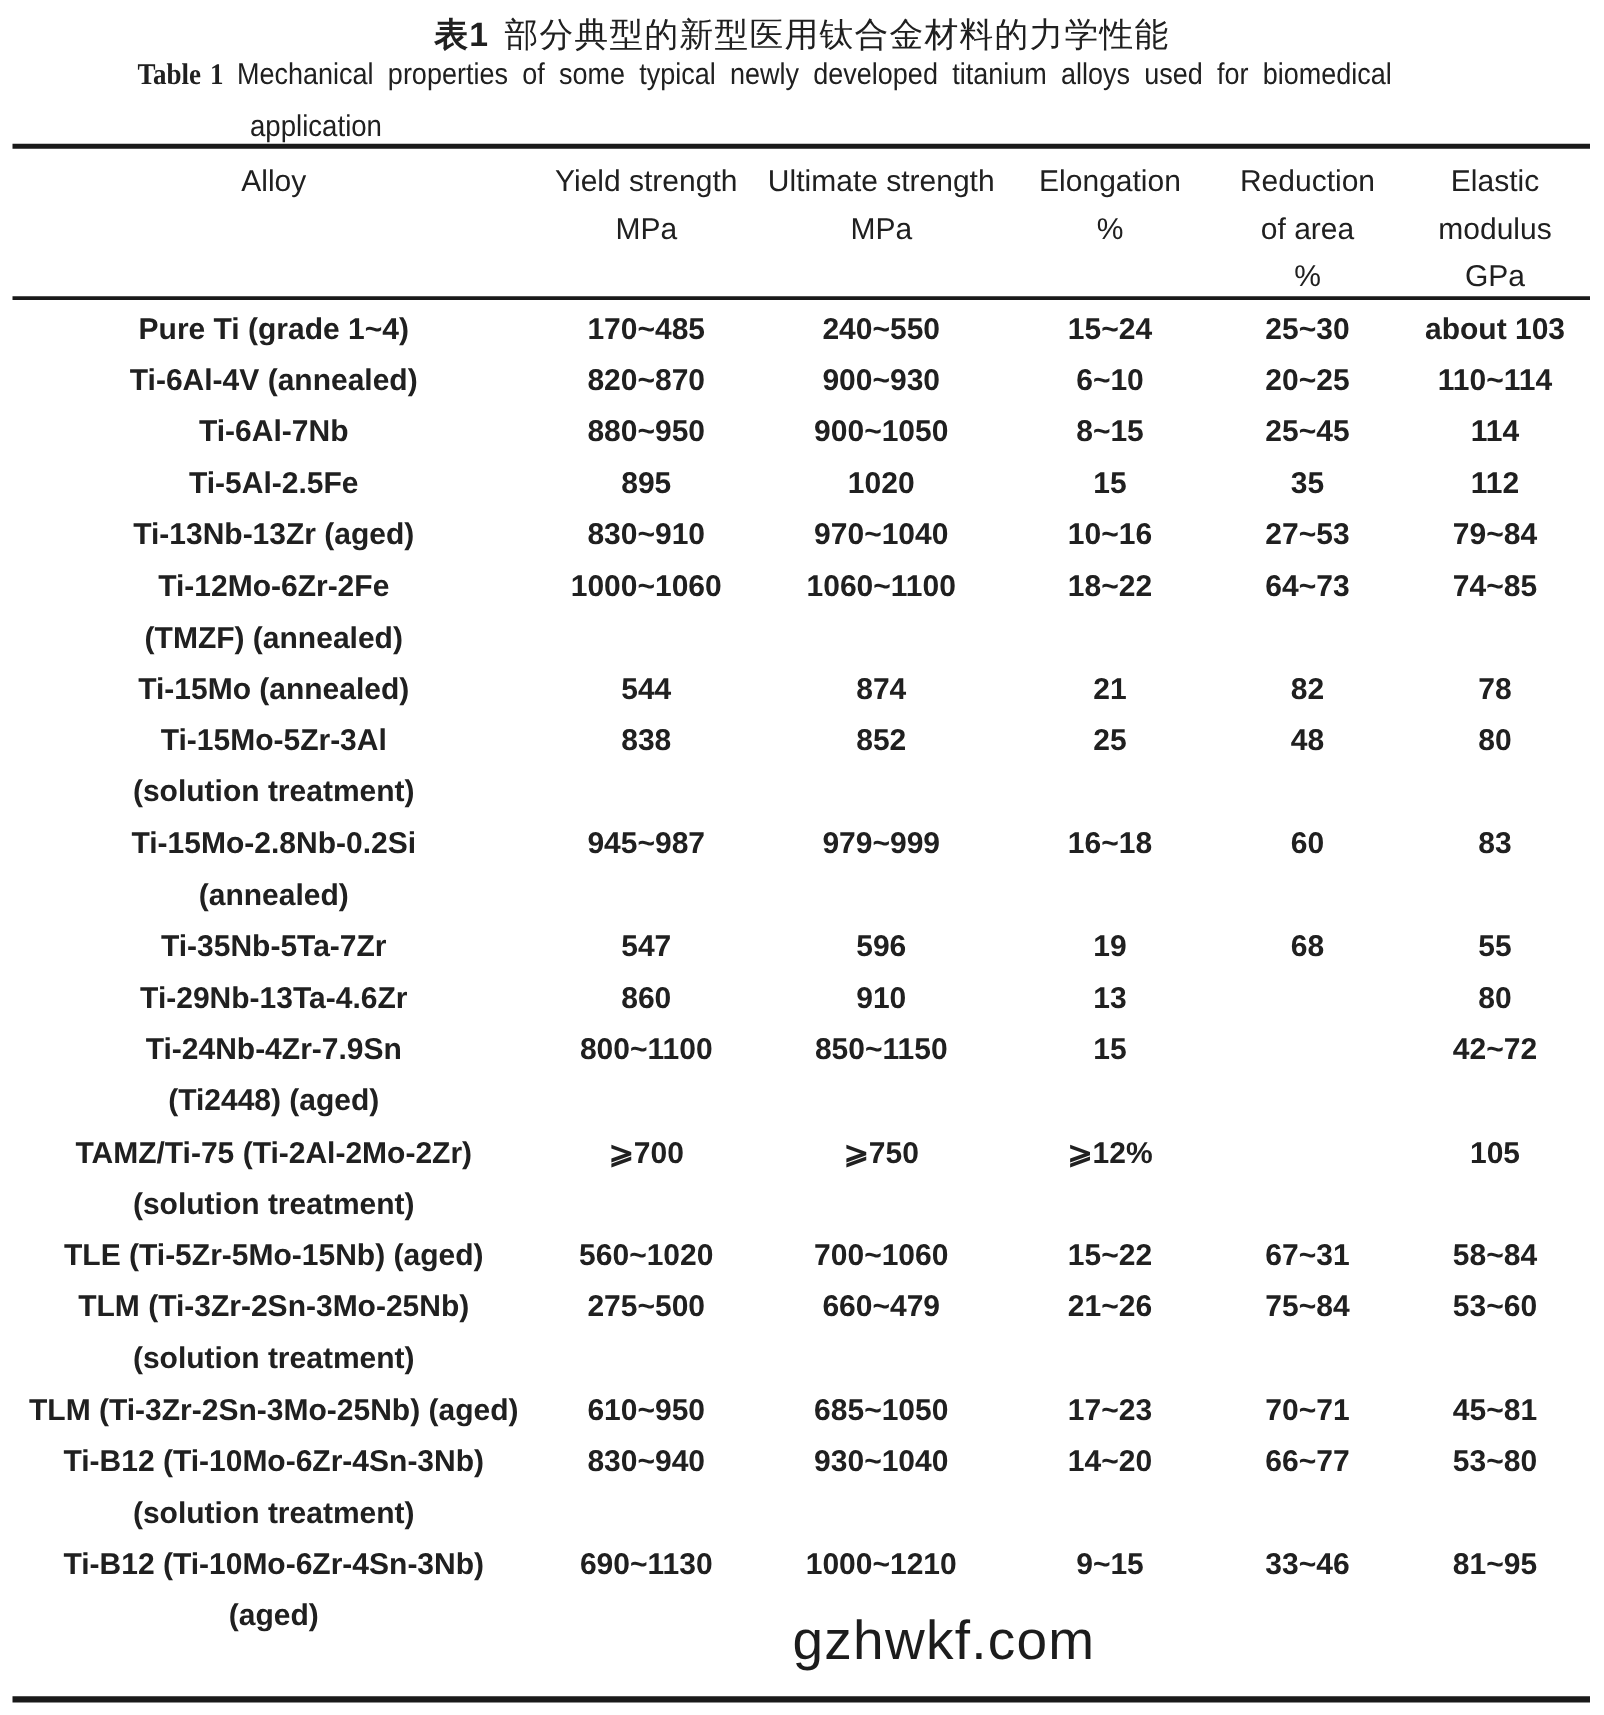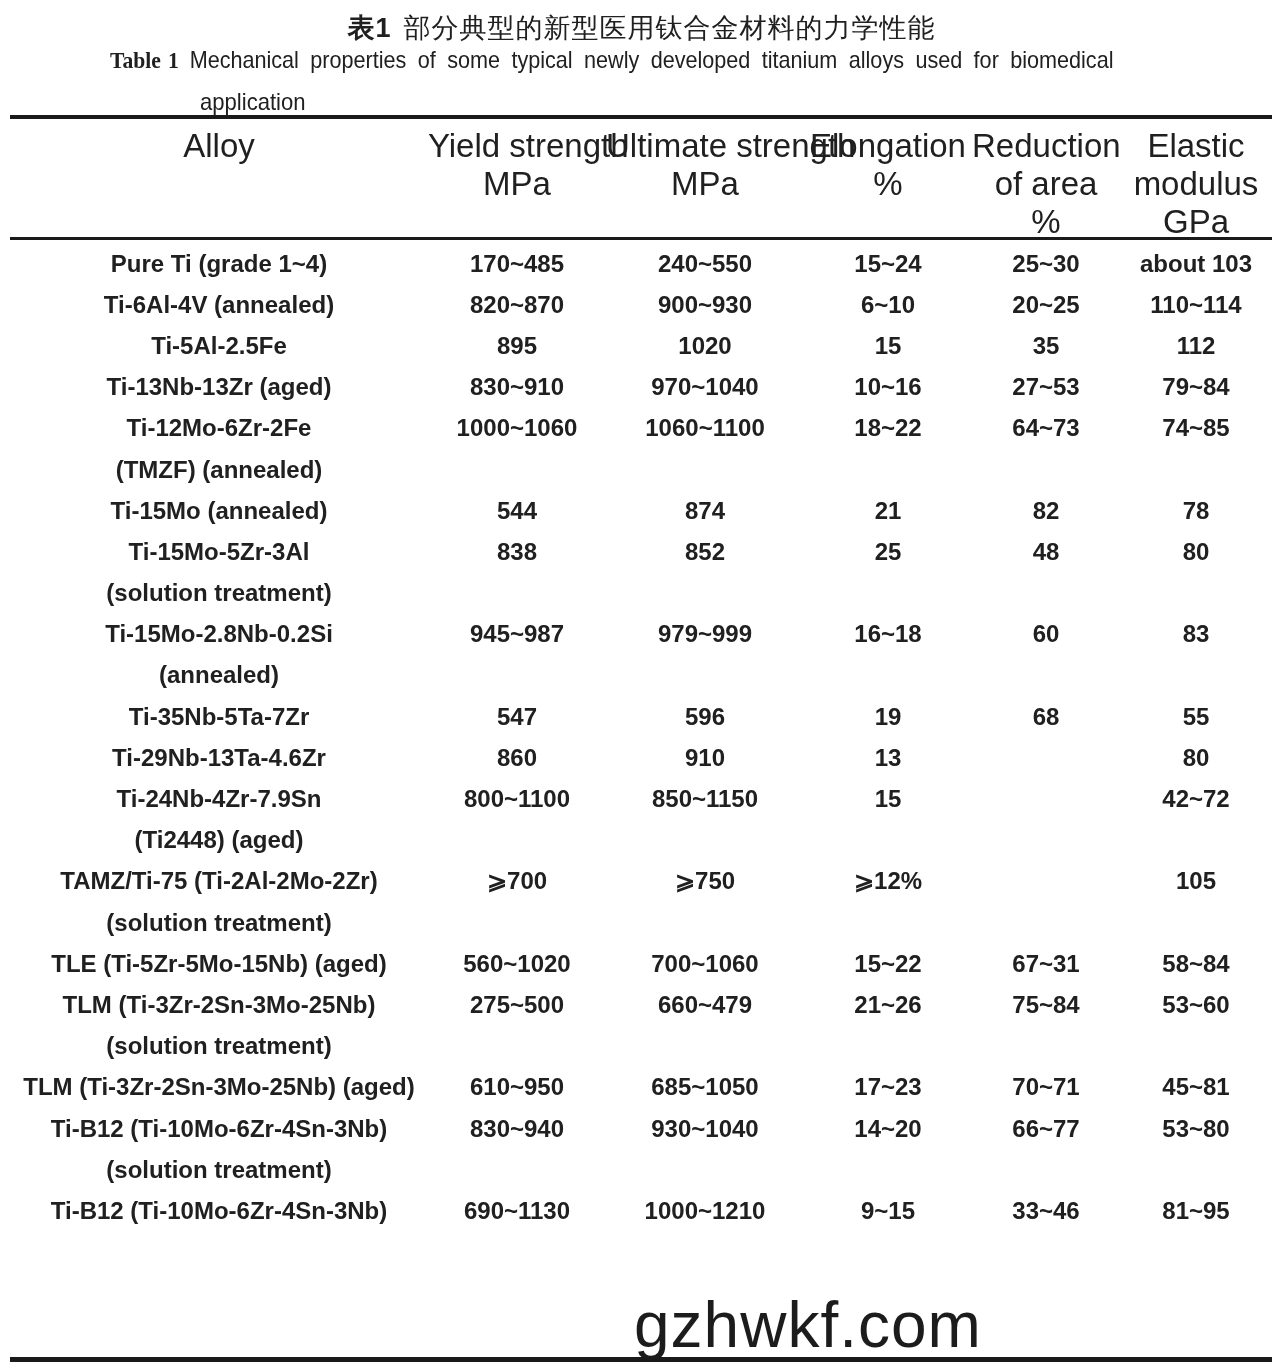--- a/index.html
+++ b/index.html
@@ -33,30 +33,30 @@
   .rule { position:absolute; left:10px; width:1262px; background:#1a1a1a; }
   .rule-top    { top:115px; height:4px; }
   .rule-mid    { top:237px; height:3px; }
   .rule-bottom { top:1357px; height:5px; }
   .grid-cols {
     display:grid;
     grid-template-columns:418px 178px 198px 168px 148px 152px;
   }
   .thead {
     position:absolute; top:119px; left:10px; width:1262px;
-    padding-top:8px; font-size:33px;
+    padding-top:8px; font-size:24px;
   }
   .th { text-align:center; }
   .th .hline { height:38px; line-height:38px; white-space:nowrap; }
   .tbody { position:absolute; top:243px; left:10px; width:1262px; }
   .tr { height:41.2px; align-items:center; font-size:24px;font-weight:bold; }
   .td { text-align:center; white-space:nowrap; }
   .watermark {
     position:absolute; left:634px; top:1288px;
-    font-size:64px; color:#1c1c1c; letter-spacing:1px;
+    font-size:44px; color:#1c1c1c; letter-spacing:1px;
     white-space:nowrap;
   }
 </style>
 </head>
 <body>
 
 <div class="title-zh">
   <span class="label">表1</span><span>部分典型的新型医用钛合金材料的力学性能</span>
 </div>
 
@@ -113,20 +113,28 @@
     </div>
     <div class="tr grid-cols">
       <div class="td">Ti-6Al-4V (annealed)</div>
       <div class="td">820~870</div>
       <div class="td">900~930</div>
       <div class="td">6~10</div>
       <div class="td">20~25</div>
       <div class="td">110~114</div>
     </div>
     <div class="tr grid-cols">
+      <div class="td">Ti-6Al-7Nb</div>
+      <div class="td">880~950</div>
+      <div class="td">900~1050</div>
+      <div class="td">8~15</div>
+      <div class="td">25~45</div>
+      <div class="td">114</div>
+    </div>
+    <div class="tr grid-cols">
       <div class="td">Ti-5Al-2.5Fe</div>
       <div class="td">895</div>
       <div class="td">1020</div>
       <div class="td">15</div>
       <div class="td">35</div>
       <div class="td">112</div>
     </div>
     <div class="tr grid-cols">
       <div class="td">Ti-13Nb-13Zr (aged)</div>
       <div class="td">830~910</div>
@@ -288,17 +296,25 @@
       <div class="td"></div>
     </div>
     <div class="tr grid-cols">
       <div class="td">Ti-B12 (Ti-10Mo-6Zr-4Sn-3Nb)</div>
       <div class="td">690~1130</div>
       <div class="td">1000~1210</div>
       <div class="td">9~15</div>
       <div class="td">33~46</div>
       <div class="td">81~95</div>
     </div>
+    <div class="tr grid-cols">
+      <div class="td">(aged)</div>
+      <div class="td"></div>
+      <div class="td"></div>
+      <div class="td"></div>
+      <div class="td"></div>
+      <div class="td"></div>
+    </div>
   </div>
 
 <div class="rule rule-bottom"></div>
 
 <div class="watermark">gzhwkf.com</div>
 
 </body></html>

